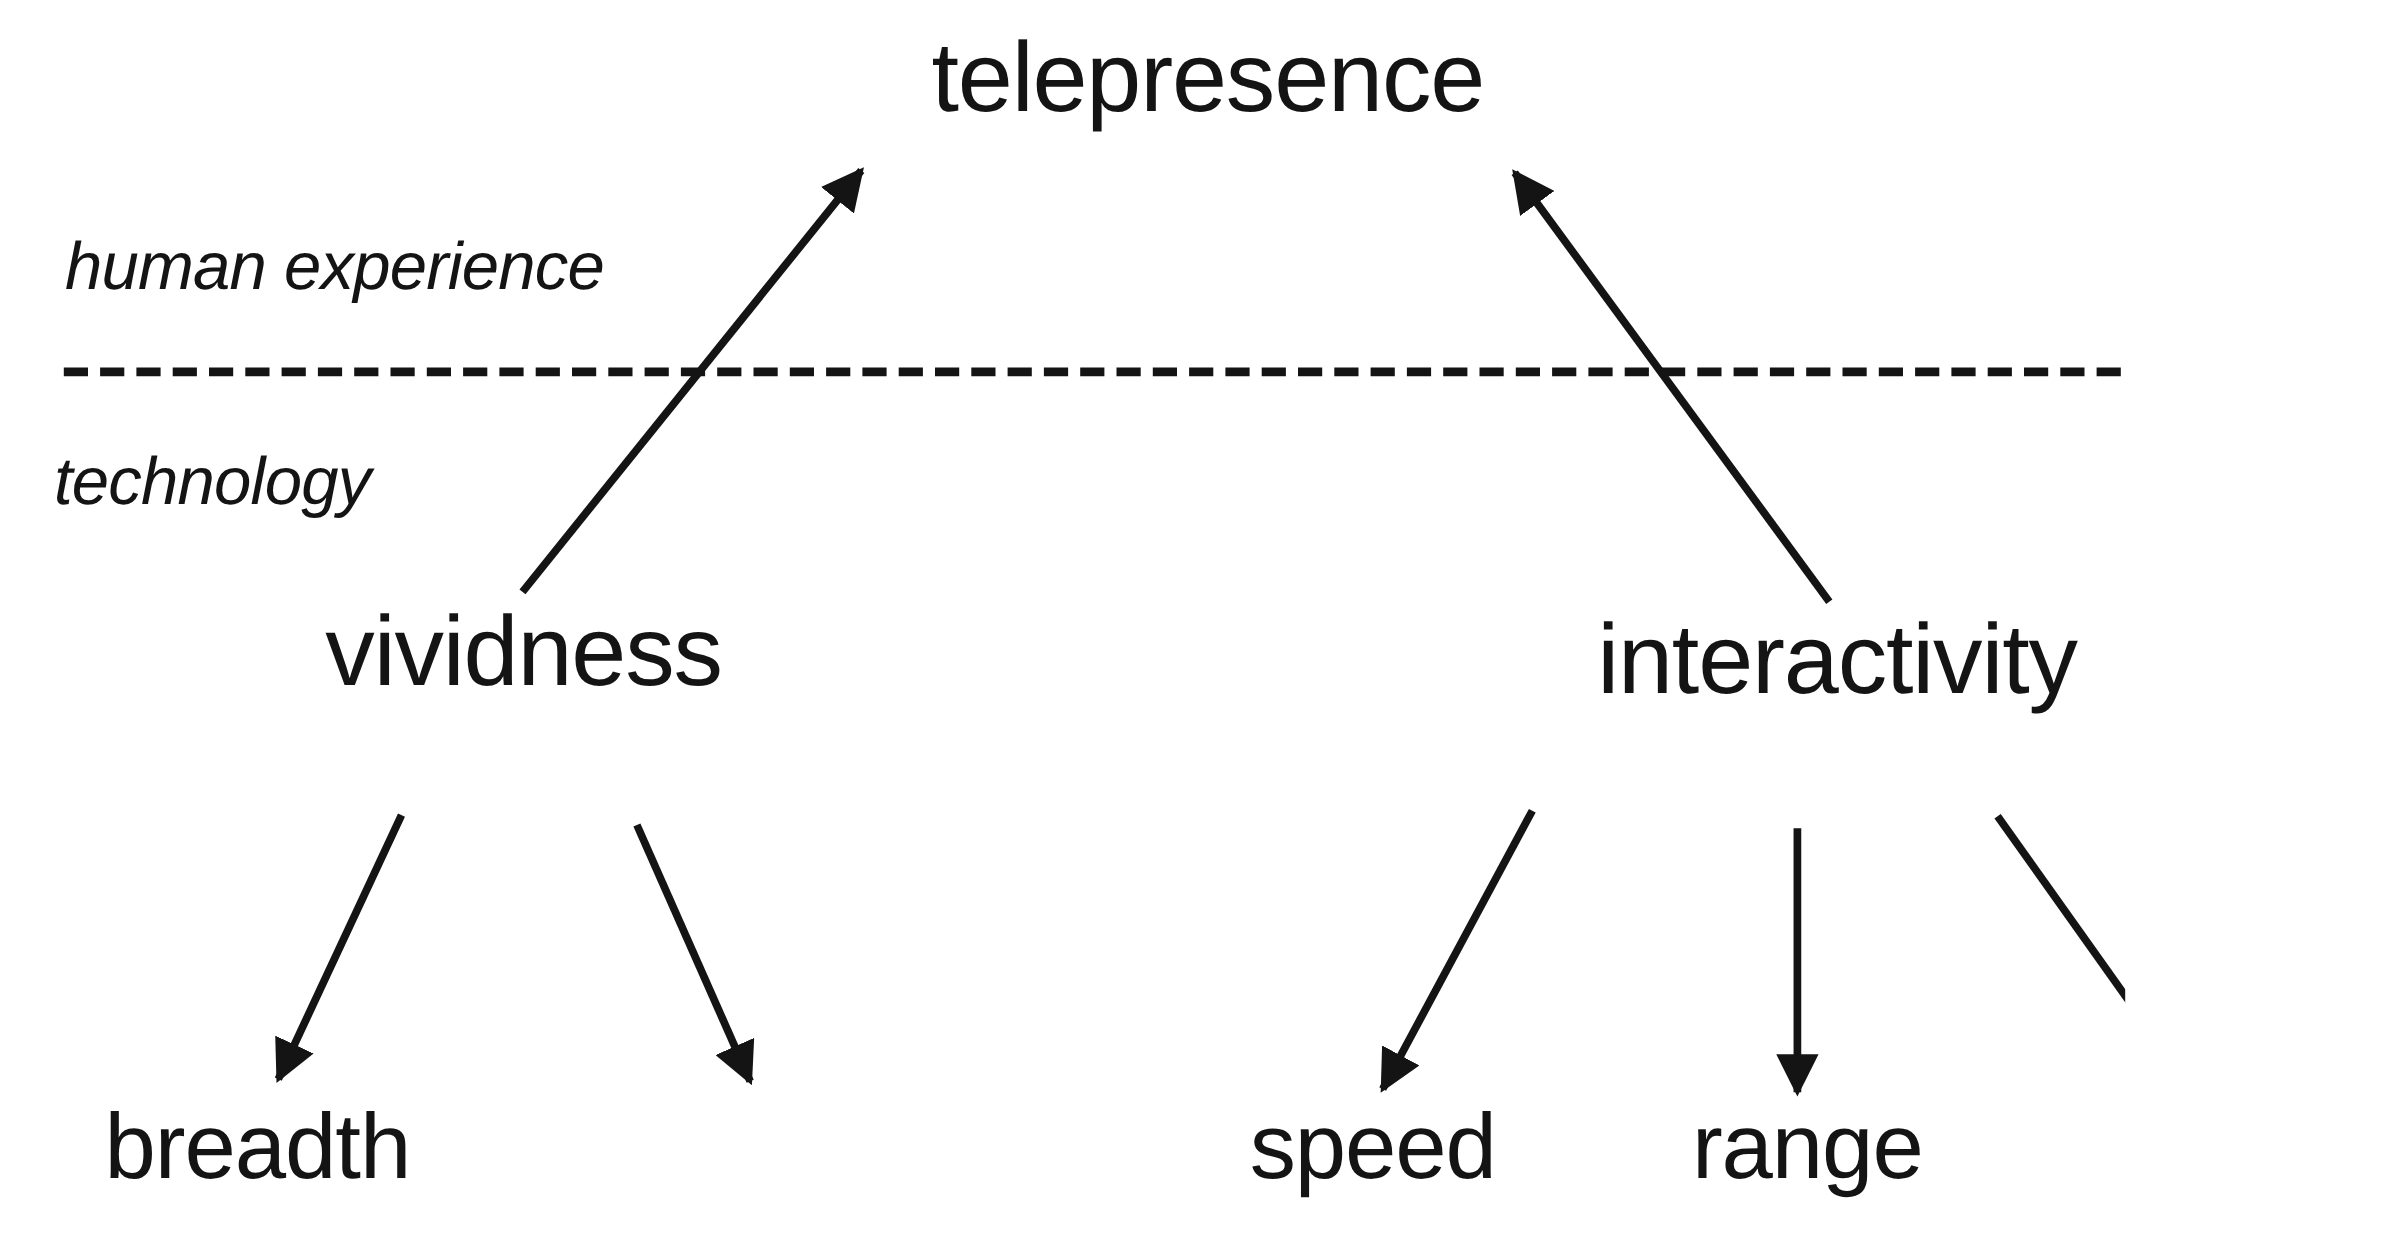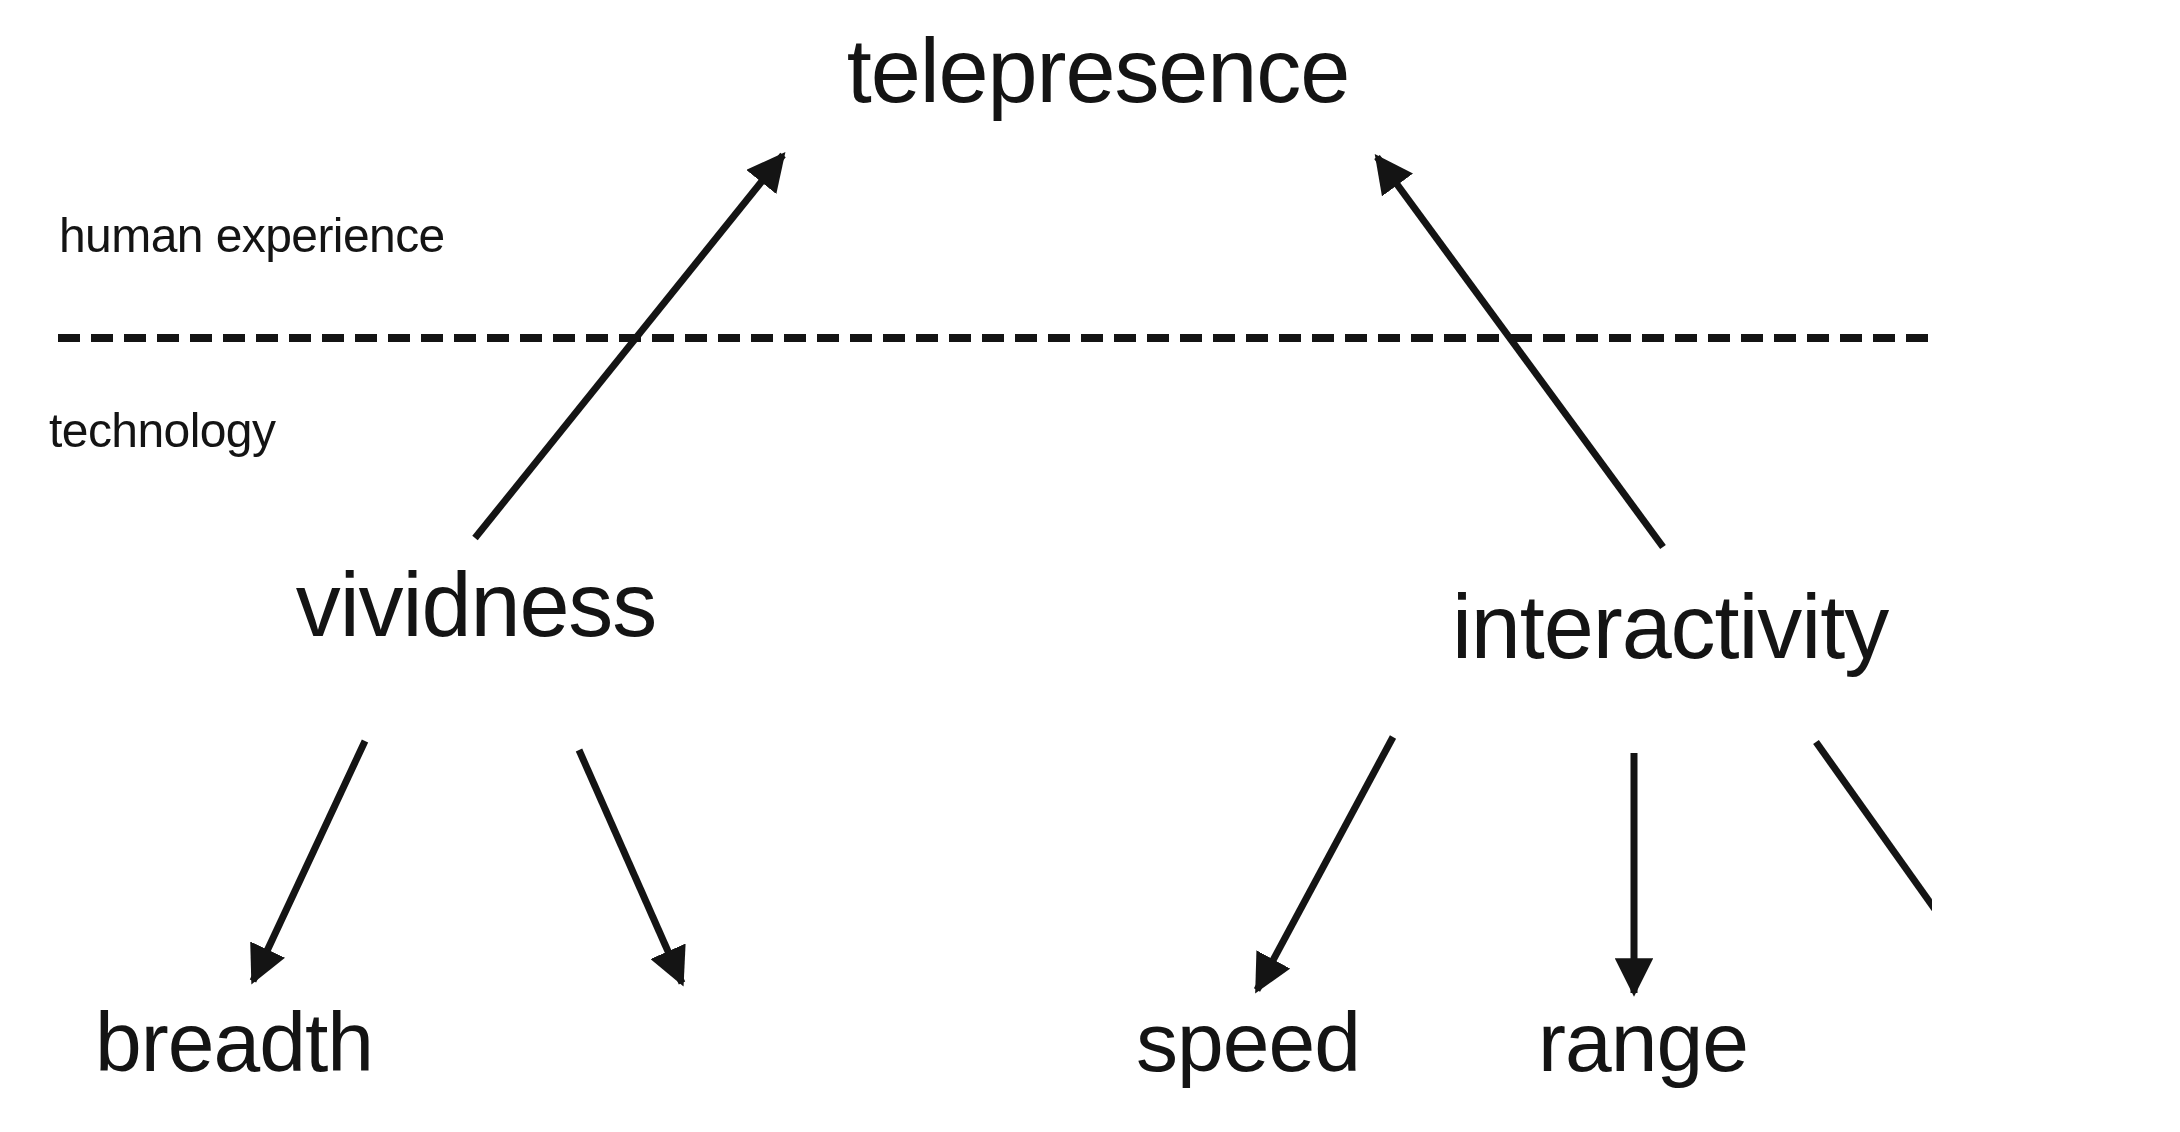--- a/index.html
+++ b/index.html
@@ -37,21 +37,21 @@
   .node {
     position: absolute;
     white-space: nowrap;
     line-height: 1;
     color: var(--ink);
     letter-spacing: -0.012em;
   }
   .node.centered { transform: translateX(-50%); }
   .node.xl { font-size: 90px; }
   .node.md { font-size: 84px; text-align: center; }
-  .node.sm { font-size: 48px; }
+  .node.sm { font-size: 61px; font-style: italic; }
 </style>
 </head>
 <body style="background: rgb(255, 255, 255);">
 
 <div class="canvas">
 
   <svg class="layer" viewBox="0 0 2180 1132" xmlns="http://www.w3.org/2000/svg">
     <defs>
       <marker id="arrow-head" viewBox="0 0 10 10" refX="9" refY="5" markerWidth="5.5" markerHeight="5.5" orient="auto-start-reverse" markerUnits="strokeWidth">
         <path d="M 0 0 L 10 5 L 0 10 z" fill="#141414"></path>
@@ -66,23 +66,23 @@
       <line x1="1634" y1="753" x2="1634" y2="993" class="edge" marker-end="url(#arrow-head)"></line>
       <line x1="1816" y1="742" x2="1978" y2="970" class="edge" marker-end="url(#arrow-head)"></line>
     </svg>
 
   <div class="node xl centered" style="left:1098px; top:26px">telepresence</div>
 
   <div class="node sm" style="left:59px; top:212px">human experience</div>
 
   <div class="node sm" style="left:49px; top:407px">technology</div>
 
-  <div class="node xl centered" style="left:476px; top:560px">vividness</div>
+  <div class="node xl centered" style="left:476px; top:548px">vividness</div>
 
-  <div class="node xl centered" style="left:1670px; top:582px">interactivity</div>
+  <div class="node xl centered" style="left:1670px; top:555px">interactivity</div>
 
   <div class="node md centered" style="left:234px; top:1000px">breadth</div>
 
 
   <div class="node md centered" style="left:1643px; top:1000px">range</div>
 
   <div class="node md centered" style="left:1248px; top:1000px">speed</div>
 
 
 </div>

